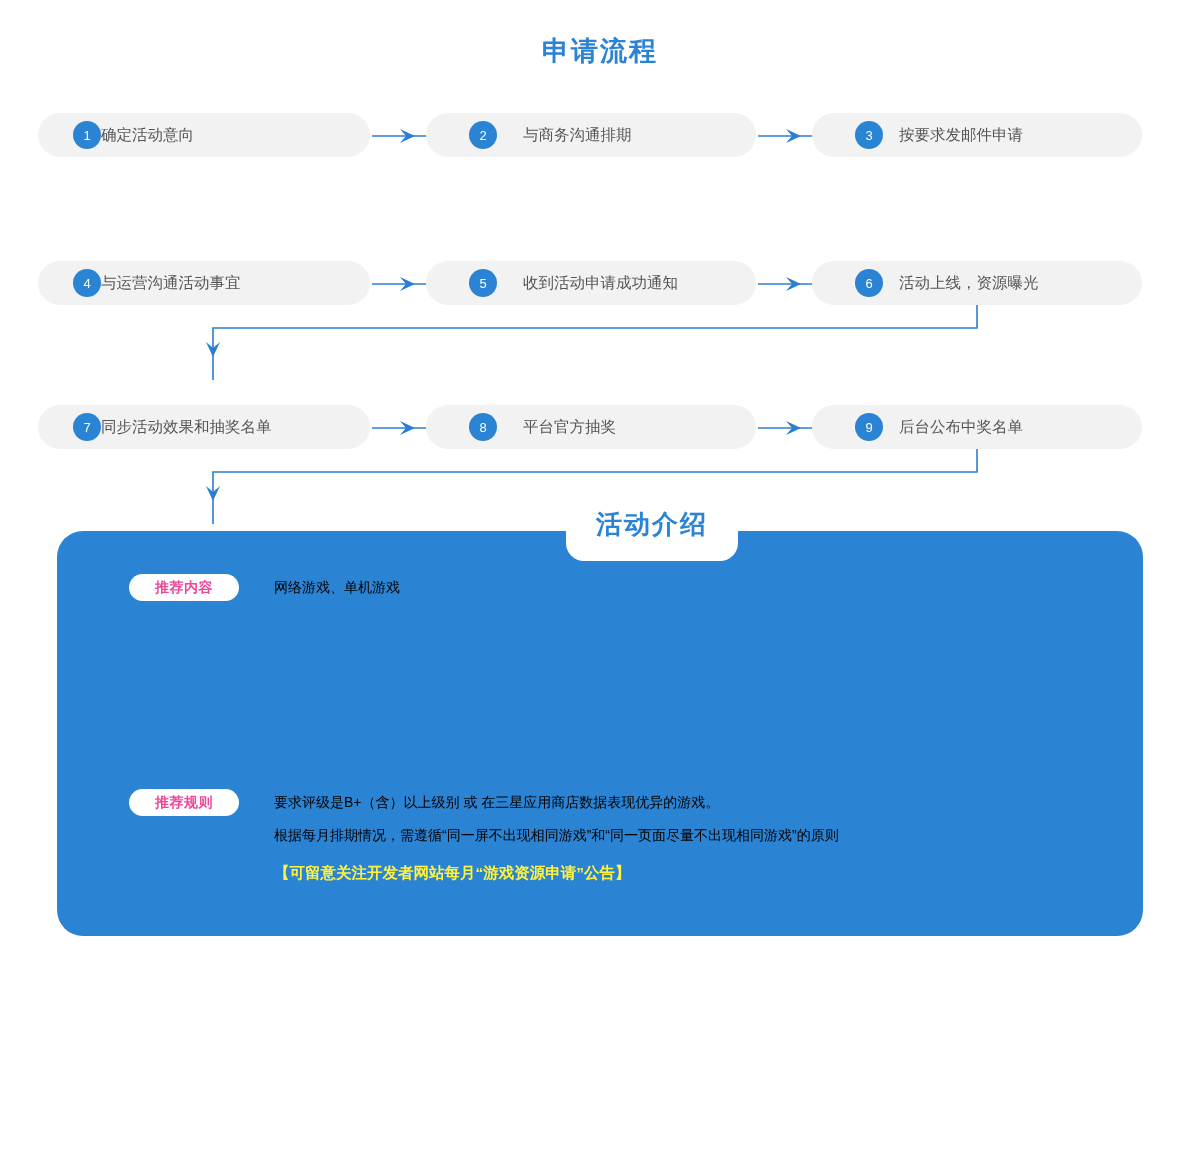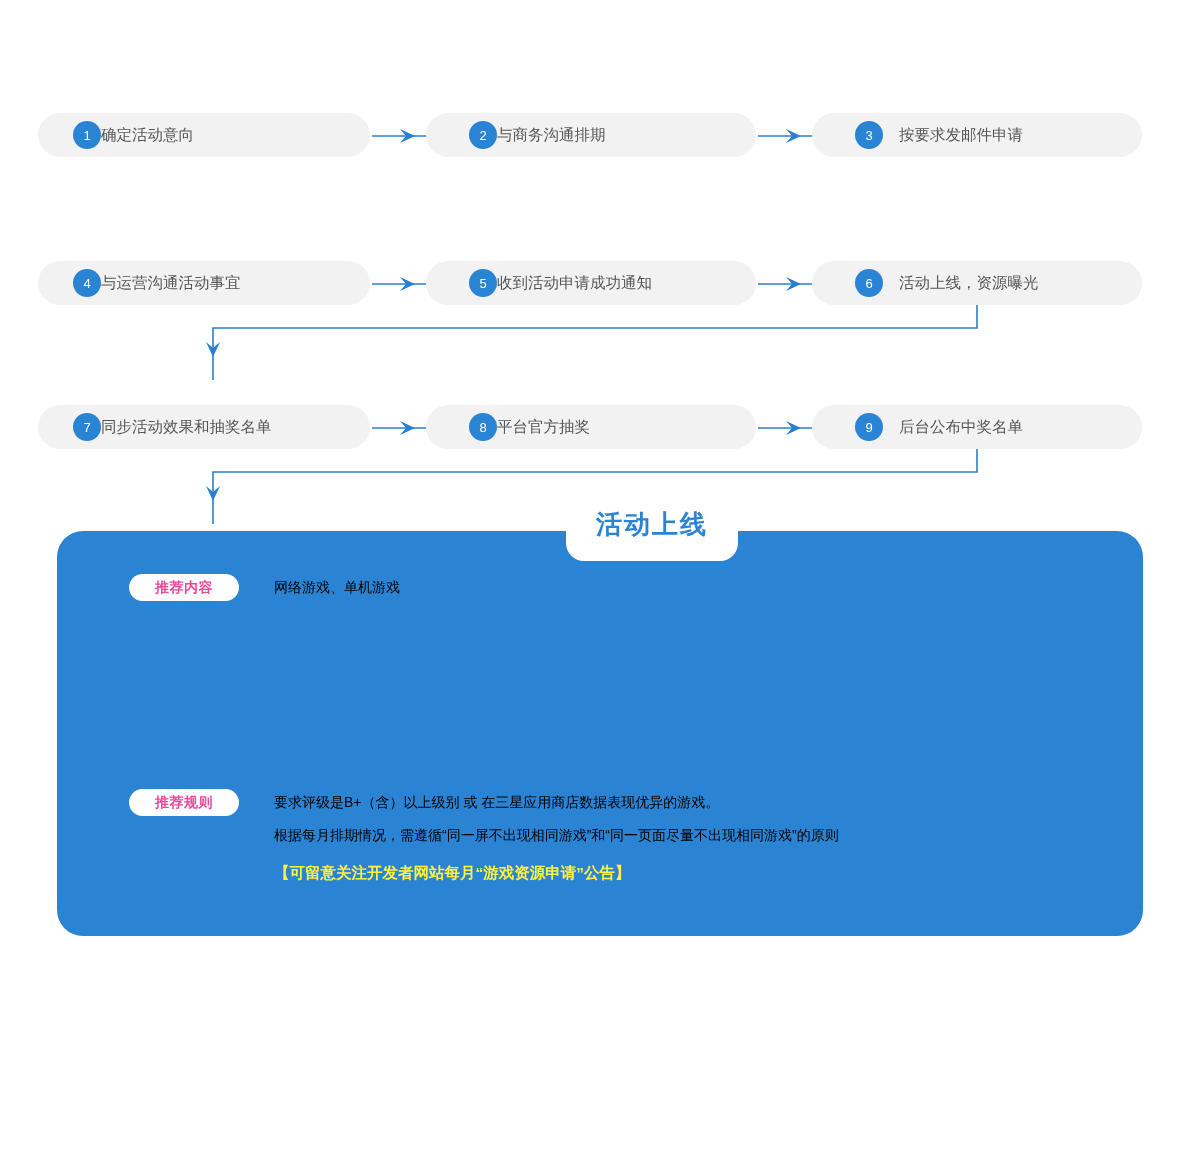--- a/index.html
+++ b/index.html
@@ -55,21 +55,21 @@
     justify-content: center;
     margin-left: 35px;
     flex: 0 0 auto;
   }
   .step.c2 .step-num, .step.c3 .step-num { margin-left: 43px; }
   .step-label {
     font-size: 15.5px;
     color: #555555;
     white-space: nowrap;
   }
-  .step.c2 .step-label { }
+  .step.c2 .step-label { margin-left: 26px; }
   .step.c3 .step-label { margin-left: 16px; }
 
   
   .h-arrow {
     position: absolute;
     top: 15px;
     width: 70px; height: 16px;
   }
   .h-arrow.a1 { left: 372px; }
   .h-arrow.a2 { left: 758px; }
@@ -138,20 +138,21 @@
     color: #fff23f;
     font-weight: bold;
     font-size: 15.5px;
   }
 </style>
 </head>
 <body>
 
 <div class="page">
 
+  <div class="flow-title">申请流程</div>
 
   <div class="flow">
 
     <div class="flow-row r1">
       <div class="step c1">
         <div class="step-num">1</div>
         <div class="step-label">确定活动意向</div>
       </div>
       <div class="h-arrow a1">
         <svg width="70" height="16" viewBox="0 0 70 16">
@@ -240,21 +241,21 @@
       <div class="step c3">
         <div class="step-num">9</div>
         <div class="step-label">后台公布中奖名单</div>
       </div>
     </div>
 
   </div>
 
   <div class="card">
     <div class="card-notch"></div>
-    <div class="card-title">活动上线</div>
+    <div class="card-title">活动介绍</div>
 
     <div class="section s1">
       <div class="pill">推荐内容</div>
       <div class="section-body">
         <div class="body-line first">网络游戏、单机游戏</div>
       </div>
     </div>
 
 
     <div class="section s3">

